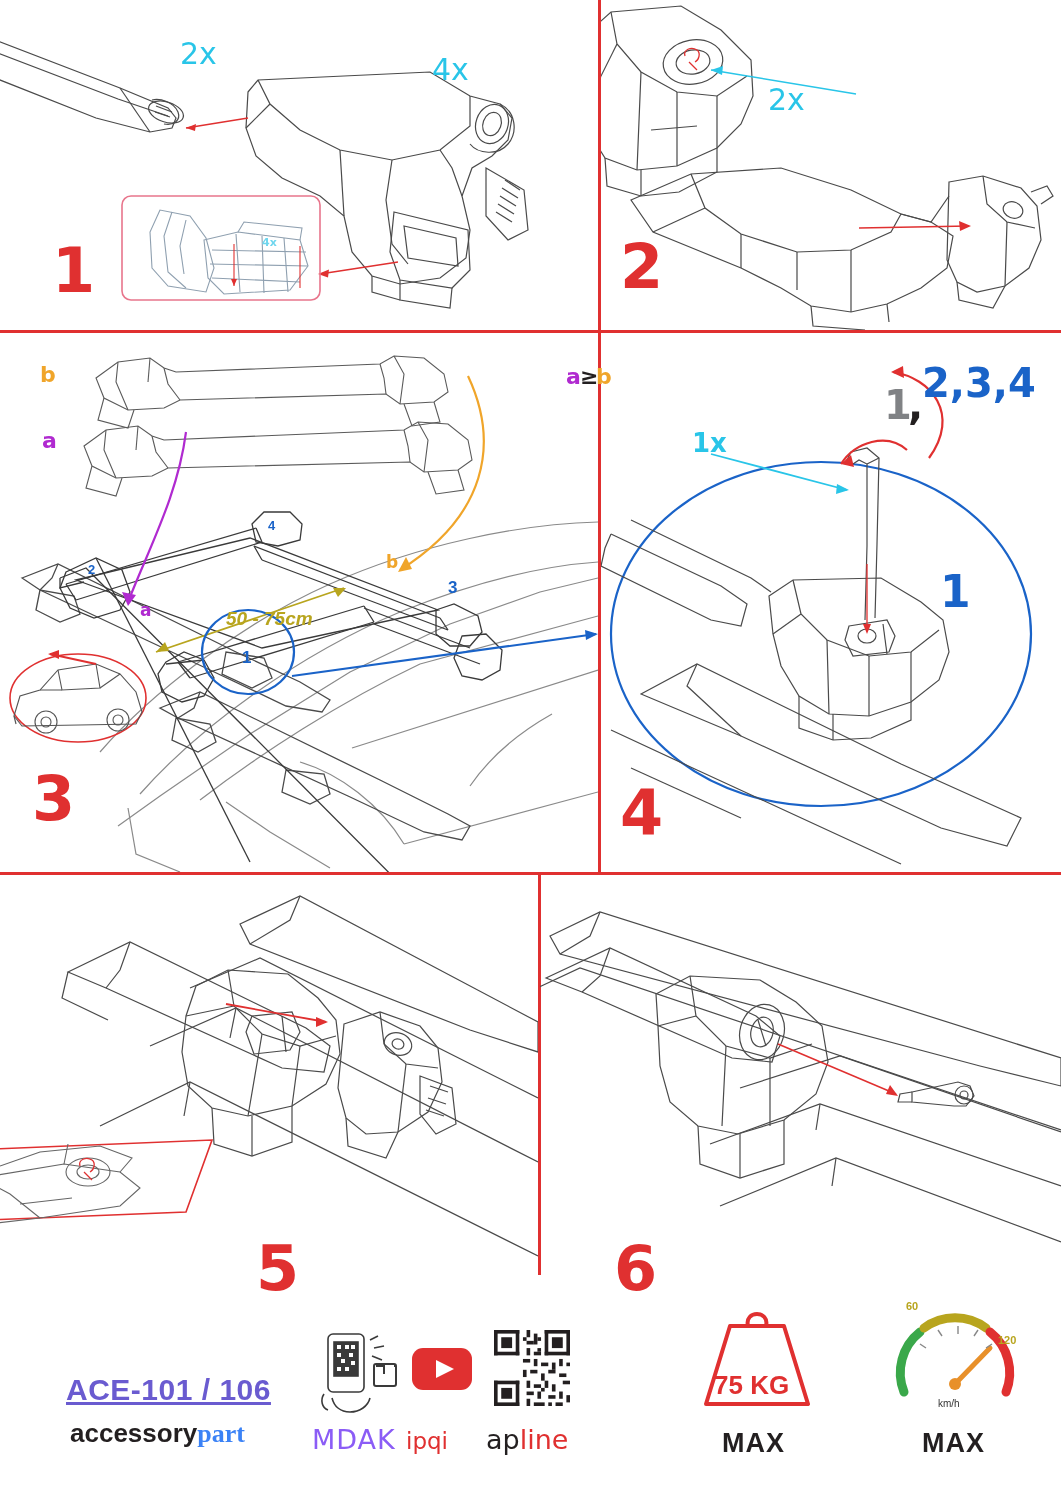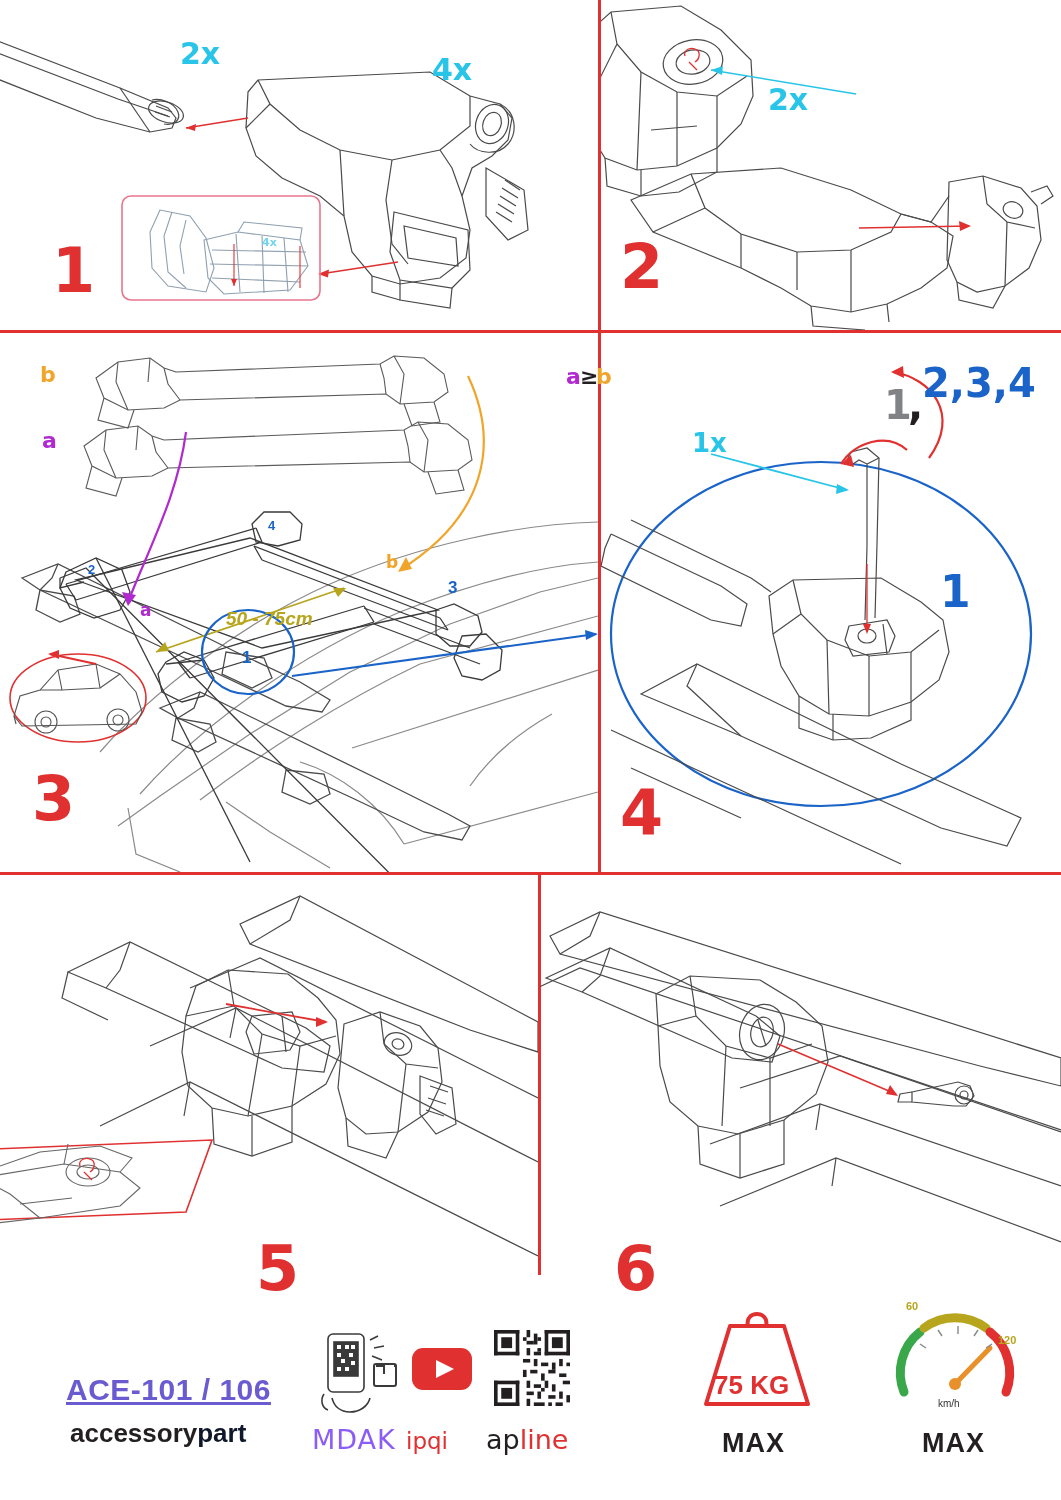--- a/index.html
+++ b/index.html
@@ -36,21 +36,21 @@
     font-weight: 700;
     color: #e03030;
     font-size: 62px;
     line-height: 62px;
     letter-spacing: -1px;
   }
   .cyan-label {
     position: absolute;
     color: #29c5e8;
     font-family: "DejaVu Sans", sans-serif;
-    font-weight: 700;
+    font-weight: 400;
     font-size: 30px;
   }
   .ab-label {
     position: absolute;
     font-family: "DejaVu Sans", sans-serif;
     font-weight: 700;
     font-size: 22px;
   }
   .ab-orange { color: #f0a52a; }
   .ab-purple { color: #b02ad0; }
@@ -94,21 +94,21 @@
     font-weight: 700;
     font-size: 30px;
     letter-spacing: 0.5px;
   }
   .acc-part {
     position: absolute;
     font-weight: 700;
     font-size: 26px;
   }
   .acc-part .b1 { color: #231f20; }
-  .acc-part .b2 { color: #0f172a; }
+  .acc-part .b2 { color: #3b82f6; font-family: Liberation Serif, serif; }
   .mdak {
     position: absolute;
     font-size: 27px;
     letter-spacing: 1px;
     color: #8b5cf6;
     font-family: "DejaVu Sans", sans-serif;
     margin-left: 28px;
   }
   .ipqi {
     position: absolute;

